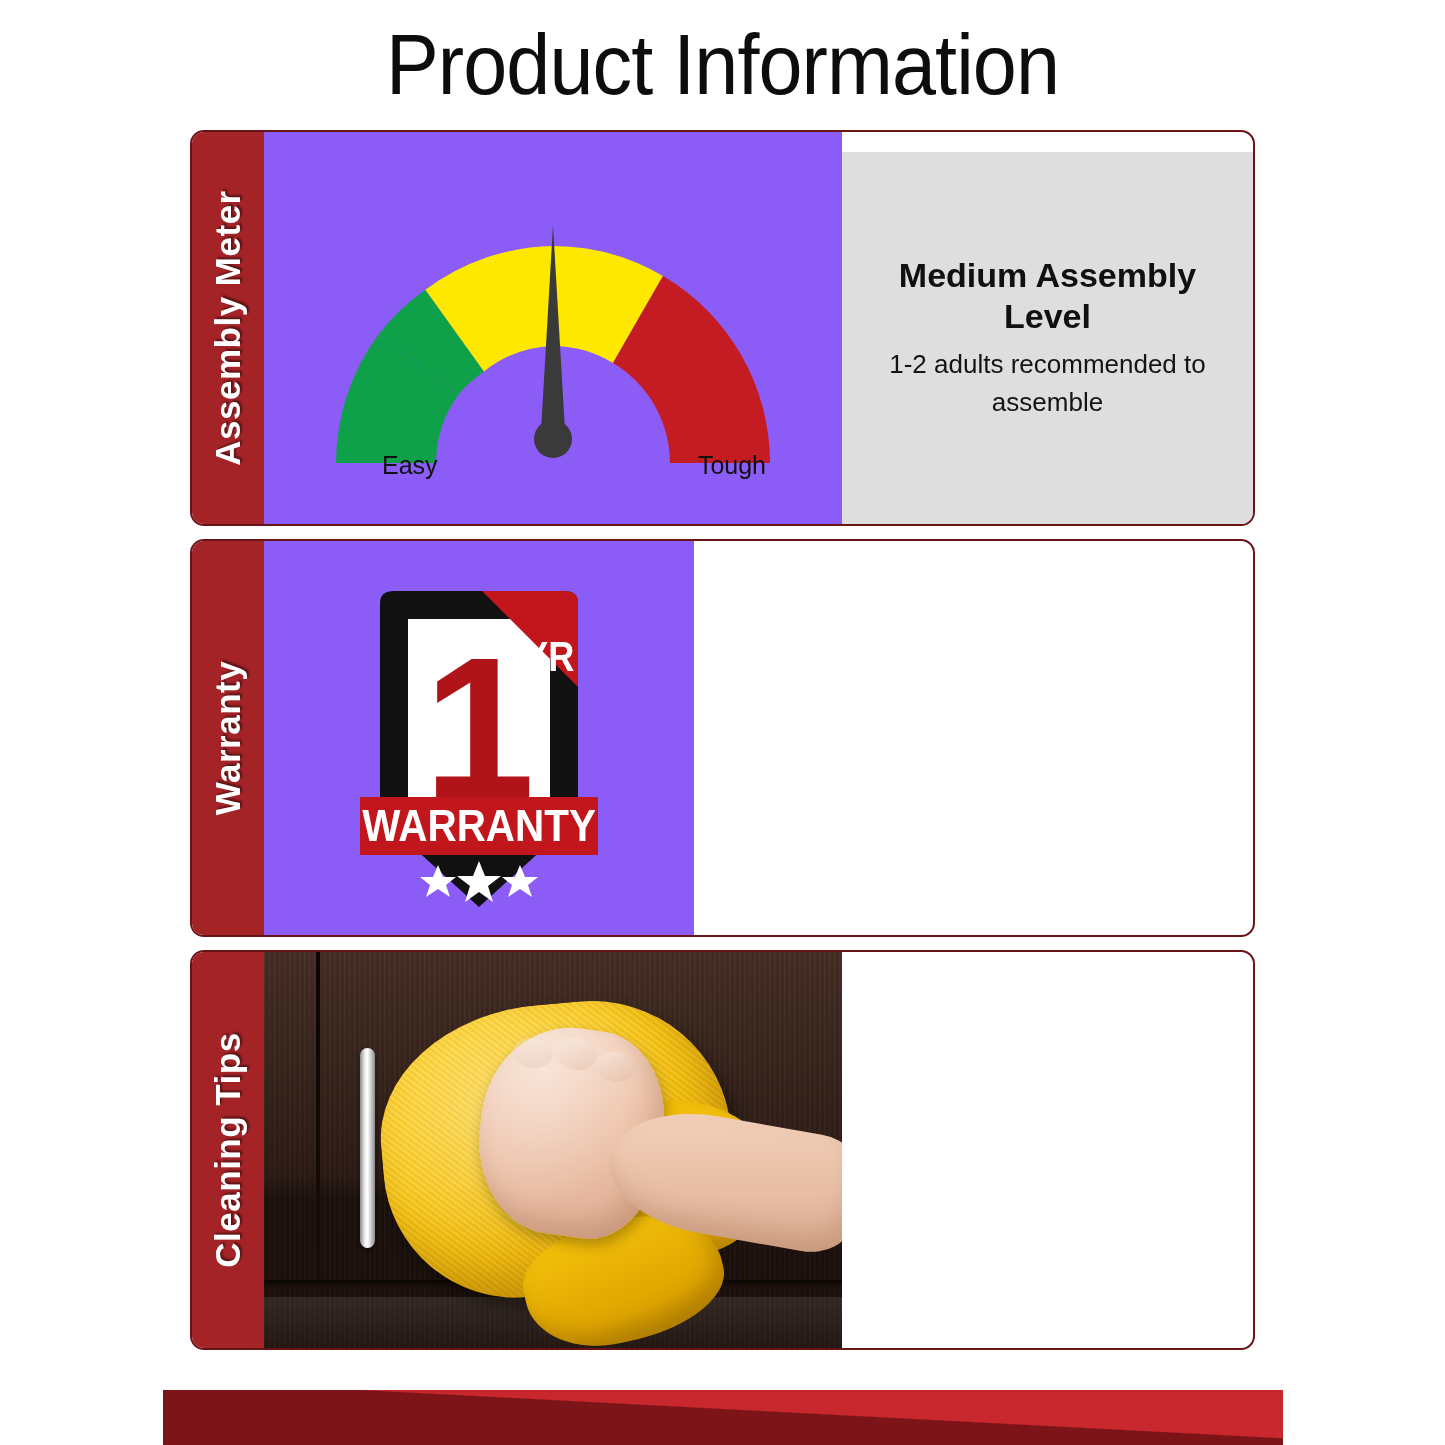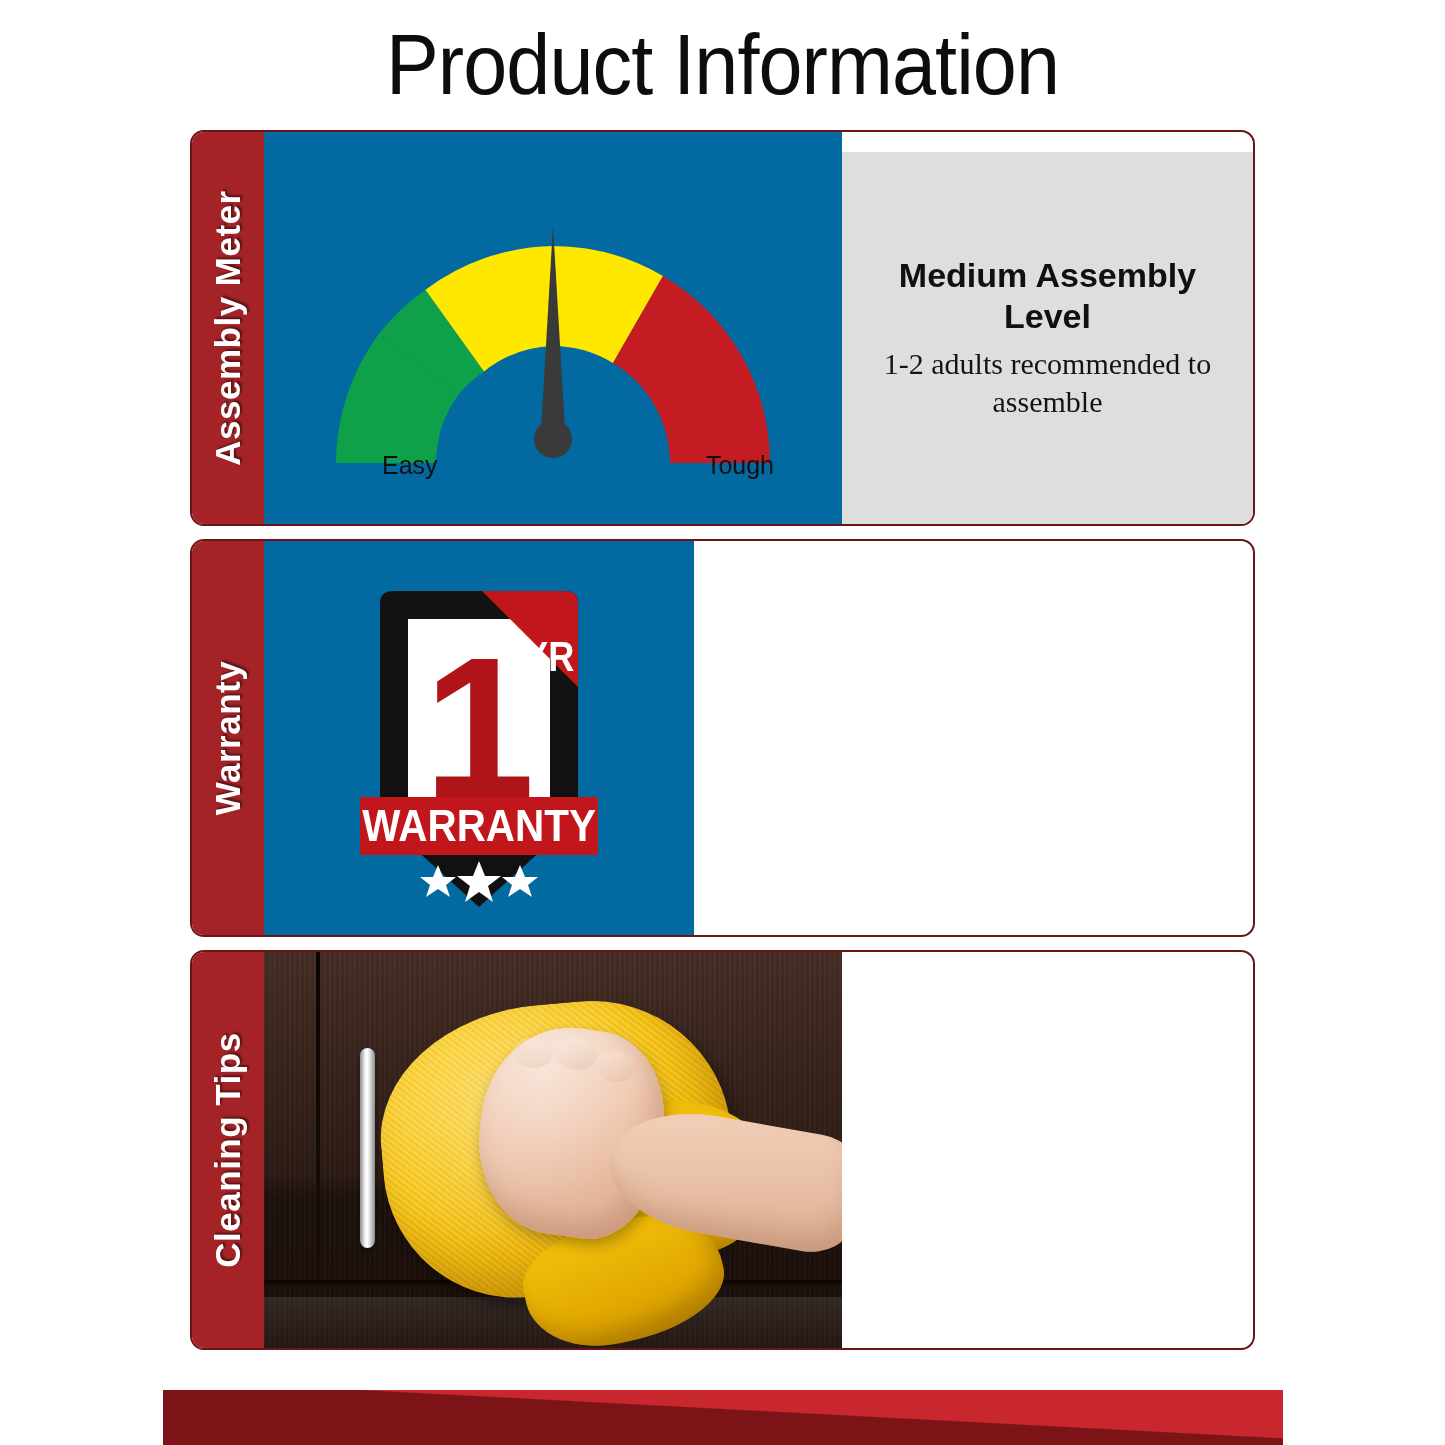--- a/index.html
+++ b/index.html
@@ -69,21 +69,21 @@
 
   .card-body {
     flex: 1 1 auto;
     position: relative;
     display: flex;
   }
 
   .media-pane {
     position: relative;
     flex: 0 0 578px;
-    background: #0369a1;
+    background: #8b5cf6;
     overflow: hidden;
   }
   .info-pane {
     flex: 1 1 auto;
     background: #dedede;
     display: flex;
     flex-direction: column;
     align-items: center;
     justify-content: center;
     text-align: center;
@@ -93,27 +93,26 @@
   .info-pane.plain { background: #ffffff; }
 
   .info-heading {
     font-size: 34px;
     line-height: 41px;
     font-weight: bold;
     color: #101010;
     max-width: 340px;
   }
   .info-sub {
-    font-size: 30px;
+    font-size: 26px;
     line-height: 38px;
     font-weight: 400;
     color: #141414;
     margin-top: 8px;
     max-width: 360px;
-    font-family: Liberation Serif, serif;
   }
   .warranty-text {
     font-size: 41px;
     line-height: 55px;
     font-weight: 400;
     color: #101010;
     text-align: center;
     white-space: pre-line;
   }
 
@@ -126,21 +125,21 @@
     justify-content: center;
   }
   .gauge-svg { display: block; }
   .gauge-label {
     position: absolute;
     font-size: 25px;
     color: #111111;
     font-weight: 400;
   }
   #gauge-label-easy  { left: 118px; bottom: 44px; }
-  #gauge-label-tough { right: 68px; bottom: 44px; }
+  #gauge-label-tough { right: 76px; bottom: 44px; }
 
   
   .badge-wrap {
     position: absolute;
     left: 0; top: 0; right: 0; bottom: 0;
     display: flex;
     align-items: center;
     justify-content: center;
     margin-top: 24px;
   }

